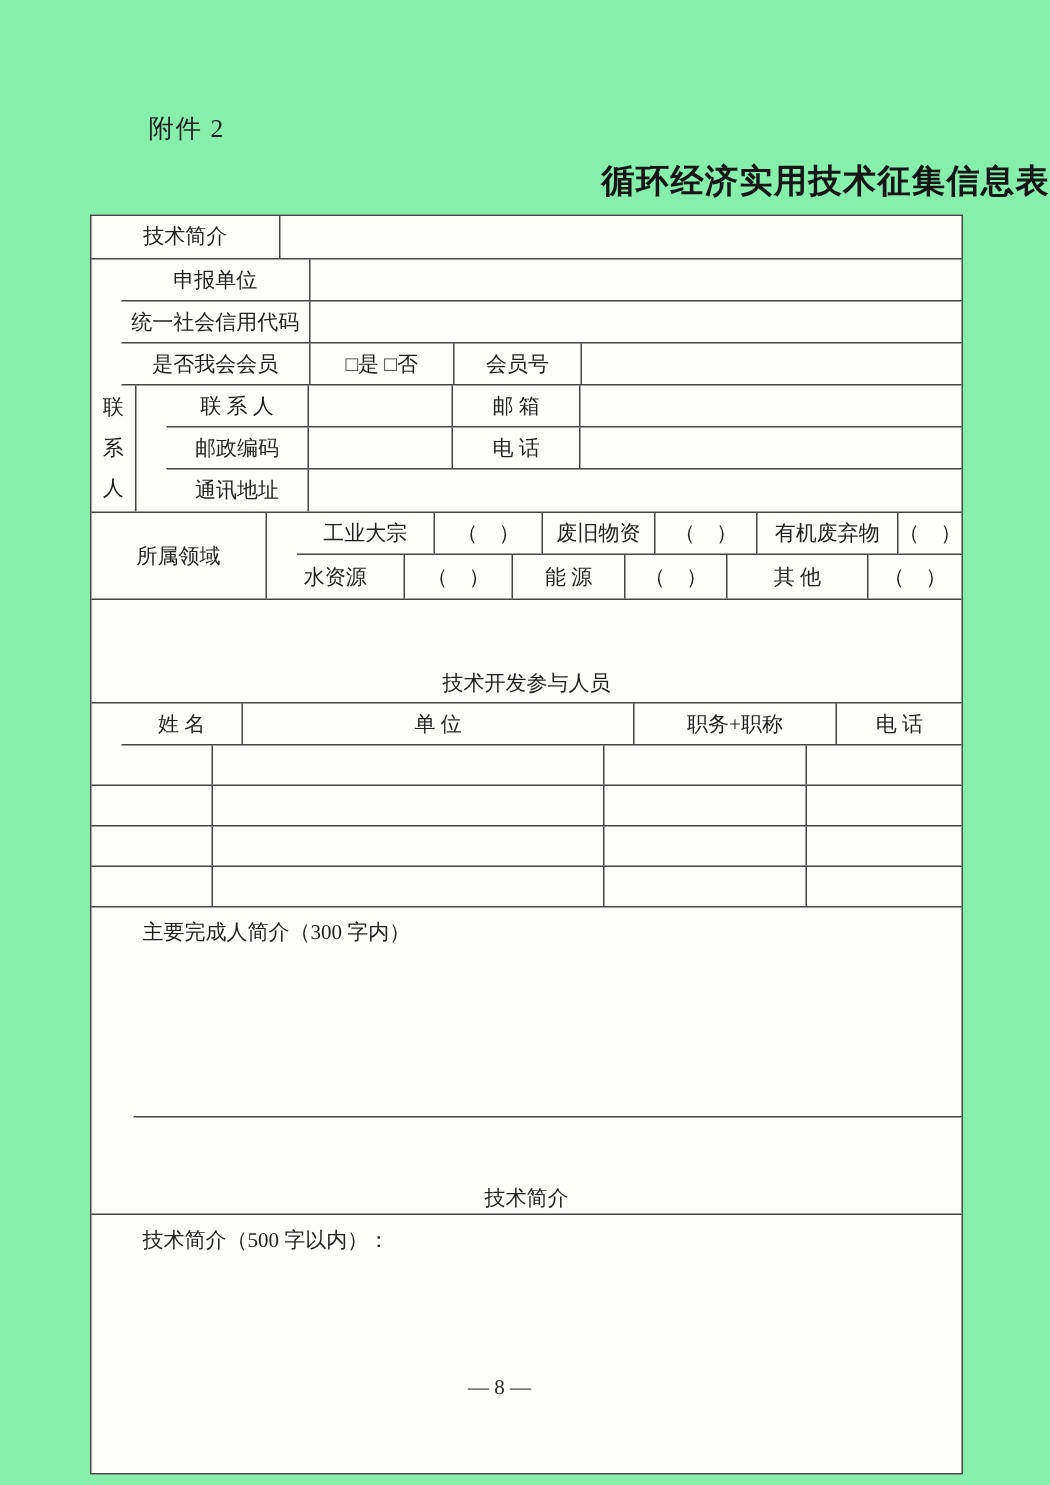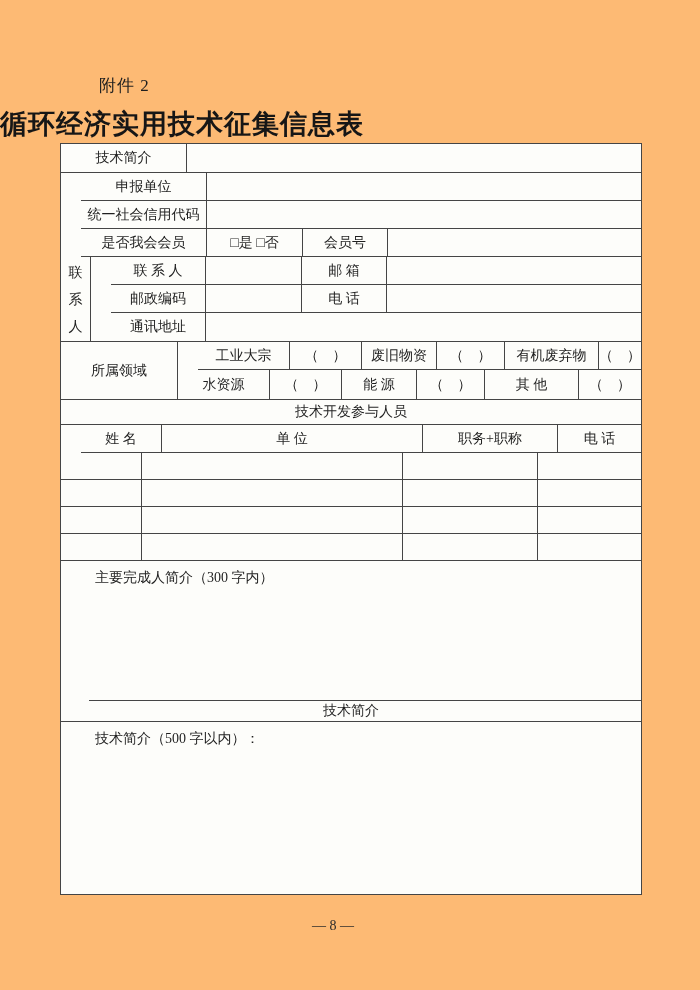--- a/index.html
+++ b/index.html
@@ -5,38 +5,38 @@
   * { box-sizing: border-box; margin: 0; padding: 0; }
   html, body { width: 700px; }
   body {
     font-family: "Liberation Serif", "DejaVu Serif", serif;
     background: #ffffff;
   }
   .page {
     position: relative;
     width: 700px;
     height: 990px;
-    background: #fdba74;
+    background: #86efac;
     overflow: hidden;
     color: #1f1f1f;
   }
   .attachment {
     position: absolute;
     left: 99px;
     top: 74px;
     font-size: 17px;
     letter-spacing: 1px;
   }
   .doc-title {
     position: absolute;
     left: 0;
     top: 106px;
     width: 700px;
-    text-align: left;
-    font-size: 27px;
+    text-align: right;
+    font-size: 22px;
     font-weight: bold;
     letter-spacing: 1px;
     font-family: "Liberation Sans", "DejaVu Sans", sans-serif;
     color: #161616;
   }
   .form {
     position: absolute;
     left: 60px;
     top: 143px;
     width: 582px;
@@ -81,20 +81,21 @@
     padding: 8px 6px;
     font-size: 14px;
     border-bottom: 1px solid #454545;
     margin-left: 28px;
   }
   .center-row {
     display: flex;
     align-items: center;
     justify-content: center;
     border-bottom: 1px solid #454545;
+    margin-top: 44px;
   }
   .page-number {
     position: absolute;
     left: 0;
     top: 918px;
     width: 666px;
     text-align: center;
     font-size: 14px;
     color: #2a2a2a;
   }

